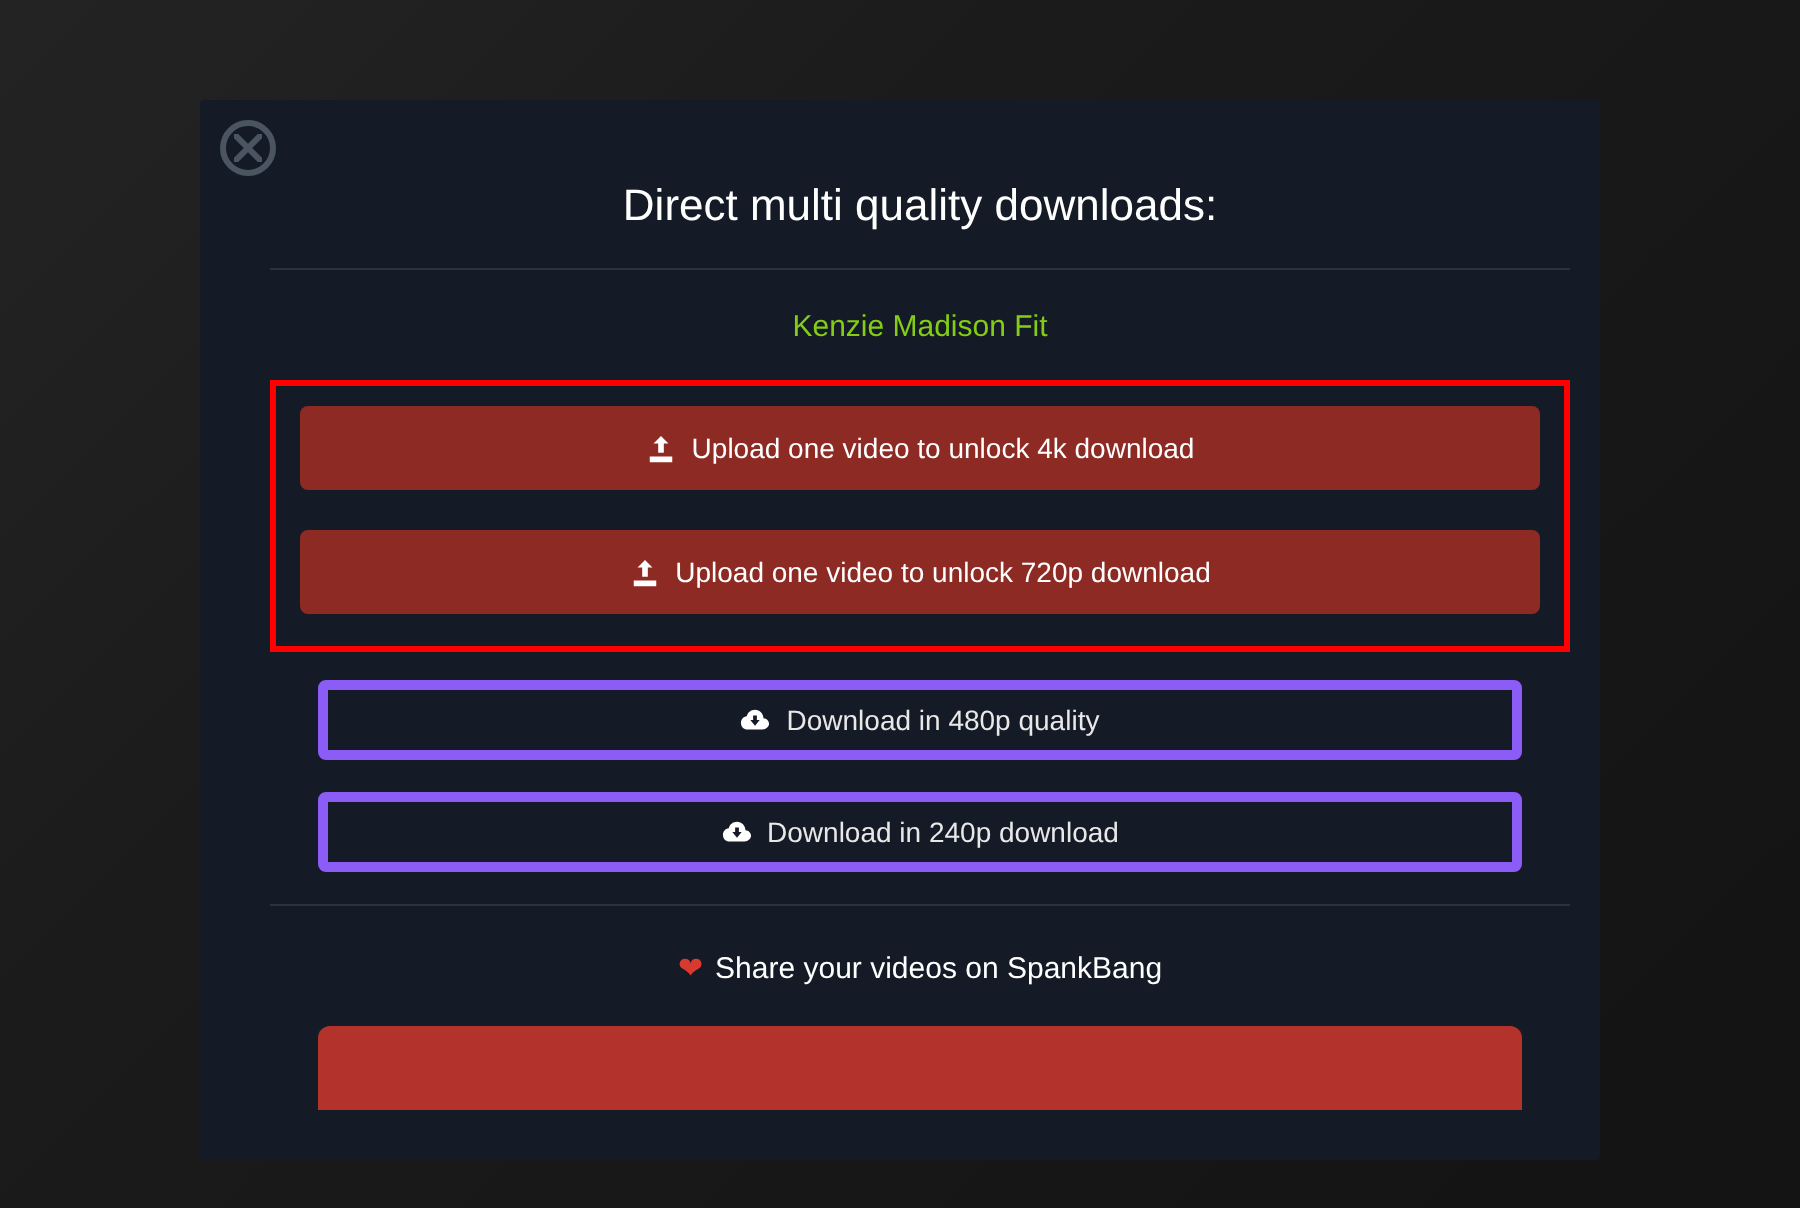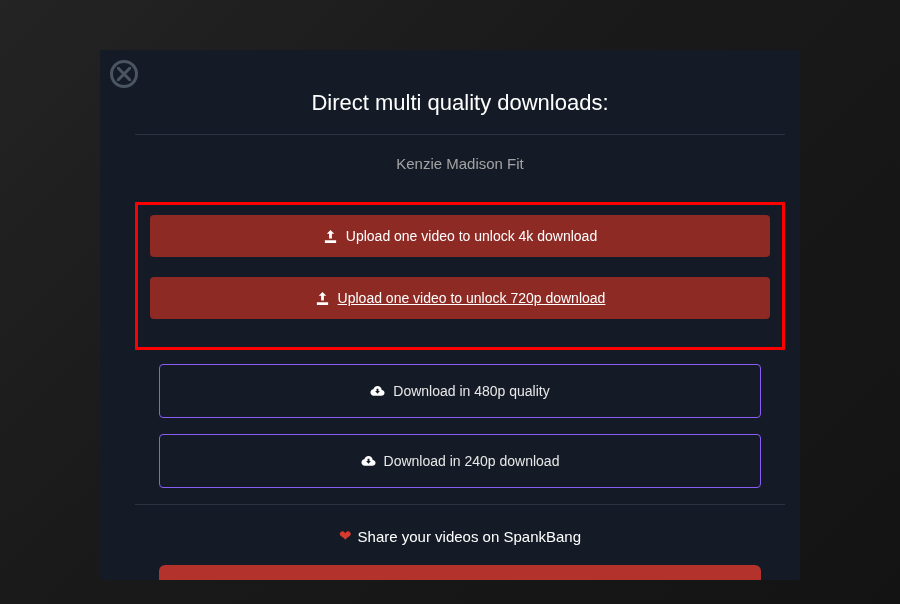--- a/index.html
+++ b/index.html
@@ -66,24 +66,24 @@
       text-align: center;
       margin-top: 10px;
       margin-bottom: 18px;
     }
     .divider {
       border: none;
       border-top: 1px solid #2a3441;
       margin: 0 0 20px 0;
     }
     .video-title {
-      color: #a3a3a3;
+      color: #84cc16;
       font-size: 15px;
       text-align: center;
-      margin-bottom: 30px;
+      margin-bottom: 18px;
     }
     .highlight-box {
       border: 3px solid #ff0000;
       padding: 10px 12px 12px 12px;
       margin-bottom: 14px;
     }
     .upload-button {
       display: flex;
       align-items: center;
       justify-content: center;
@@ -92,31 +92,30 @@
       background: #8e2a24;
       border: none;
       border-radius: 4px;
       color: #ffffff;
       font-size: 14px;
       margin-bottom: 20px;
       cursor: pointer;
       gap: 8px;
     }
     .upload-button:last-child {
-      margin-bottom: 16px;
-      text-decoration: underline;
+      margin-bottom: 4px;
     }
     .download-button {
       display: flex;
       align-items: center;
       justify-content: center;
       width: 100%;
-      height: 54px;
+      height: 40px;
       background: transparent;
-      border: 1px solid #8b5cf6;
+      border: 5px solid #8b5cf6;
       border-radius: 4px;
       color: #e8e8e8;
       font-size: 14px;
       margin: 0 12px 16px 24px;
       width: calc(100% - 48px);
       cursor: pointer;
       gap: 8px;
     }
     .divider-lower {
       border: none;

